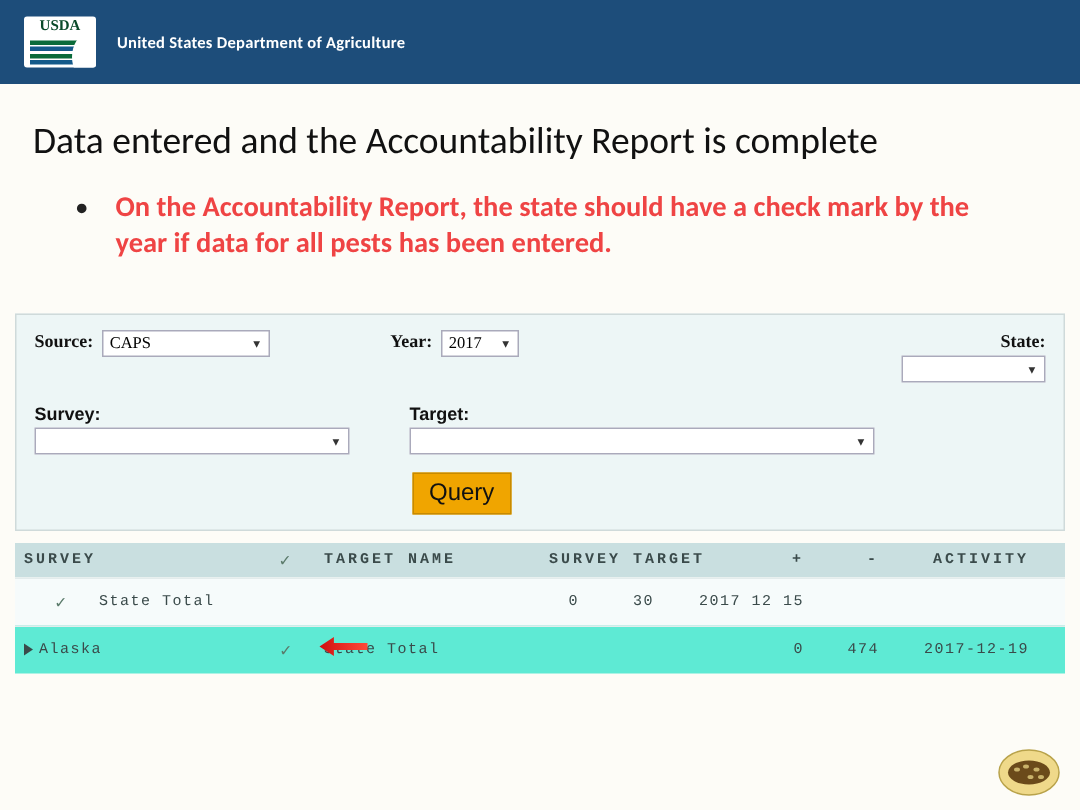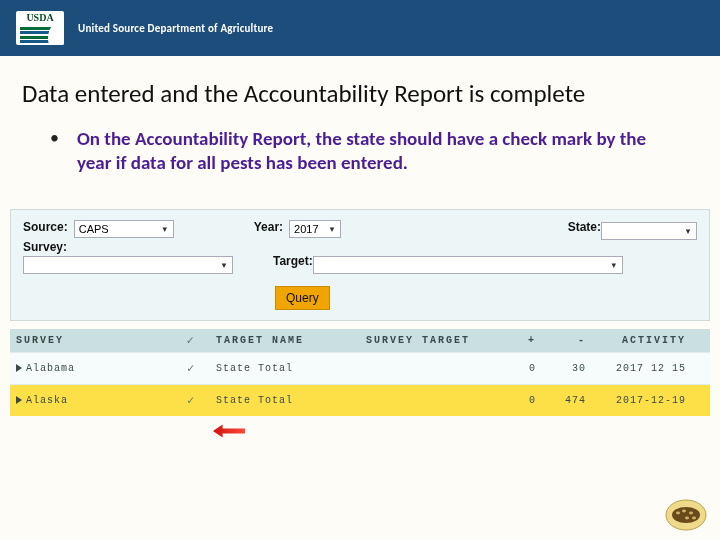--- a/index.html
+++ b/index.html
@@ -74,61 +74,63 @@
   }
   .bullet-dot {
     font-size: 18px;
     line-height: 22px;
     margin-right: 18px;
     color: #222;
   }
   .bullet-text {
     font-size: 19px;
     font-weight: bold;
-    color: #4c1d95;
+    color: #ef4444;
     line-height: 1.25;
   }
   .form-panel {
     background: #edf6f6;
     border: 1px solid #cfdada;
     margin: 34px 10px 0 10px;
     padding: 10px 12px 4px 12px;
     font-family: Arial, Helvetica, sans-serif;
   }
   .form-row1 {
     display: flex;
     align-items: flex-start;
     font-size: 12px;
+    font-family: Liberation Serif, serif;
   }
   .lbl { font-weight: bold; color:#111; font-size:12px; }
   .sel {
     display: inline-flex;
     align-items: center;
     justify-content: space-between;
     background:#fff;
     border:1px solid #aab;
     height:18px;
     font-size:11px;
     padding: 0 2px 0 4px;
   }
   .sel .caret {
     width:12px;height:12px;
     display:flex;align-items:center;justify-content:center;
     font-size:9px;color:#333;
   }
   .form-row2 {
     display:flex;
+    margin-top:14px;
     font-size:12px;
-    align-items:flex-end;
+    align-items:flex-start;
   }
   .query-btn {
     background:#f0a500;
     color:#111;
     border:1px solid #c78a00;
-    font-size:12px;
+    font-size:16px;
     padding:4px 10px;
     margin: 12px 0 6px 252px;
     display:inline-block;
   }
   .results {
     margin: 8px 10px 0 10px;
     font-family: "Courier New", monospace;
     font-size:10px;
     color:#3a4a4a;
   }
@@ -137,21 +139,21 @@
     display:flex;
     padding:4px 6px;
     letter-spacing:2px;
     font-weight:bold;
     align-items:center;
   }
   .res-row {
     display:flex;
     padding:8px 6px;
     border-top:1px solid #e3ecec;
-    background:#fde047;
+    background:#5eead4;
     align-items:center;
     letter-spacing:1px;
   }
   .res-row:nth-child(even){background:#f6fbfb;}
   .c-state{width:150px;display:flex;align-items:center;gap:4px;}
   .c-chk{width:50px;text-align:center;}
   .c-name{width:150px;}
   .c-target{width:130px;}
   .c-plus{width:40px;text-align:right;}
   .c-minus{width:50px;text-align:right;}
@@ -183,64 +185,64 @@
   <div class="usda-logo">
     <div class="text">USDA</div>
     <div class="bars">
         <div></div>
         <div></div>
         <div></div>
         <div></div>
       </div>
     <div class="curve"></div>
   </div>
-  <div class="dept-text">United Source Department of Agriculture</div>
+  <div class="dept-text">United States Department of Agriculture</div>
 </div>
 
 <div class="title">Data entered and the Accountability Report is complete</div>
 
 <div class="bullet-row">
   <div class="bullet-dot">•</div>
   <div class="bullet-text">On the Accountability Report, the state should have a check mark by the year if data for all pests has been entered.</div>
 </div>
 
 <div class="form-panel">
   <div class="form-row1">
     <span class="lbl">Source:</span>
     <span style="width:6px"></span>
-    <span class="sel" style="width:100px">
+    <span class="sel" style="width:112px">
       <span>CAPS</span>
       <span class="caret">▾</span>
     </span>
     <span style="width:80px"></span>
     <span class="lbl">Year:</span>
     <span style="width:6px"></span>
     <span class="sel" style="width:52px">
       <span>2017</span>
       <span class="caret">▾</span>
     </span>
     <span style="flex:1"></span>
-    <div style="display:flex;flex-direction:row;align-items:flex-start;">
+    <div style="display:flex;flex-direction:column;align-items:flex-end;">
       <span class="lbl">State:</span>
       <span class="sel" style="width:96px;margin-top:2px">
         <span></span>
         <span class="caret">▾</span>
       </span>
     </div>
   </div>
   <div class="form-row2">
     <div style="display:flex;flex-direction:column;">
       <span class="lbl">Survey:</span>
       <span class="sel" style="width:210px;margin-top:2px">
         <span></span>
         <span class="caret">▾</span>
       </span>
     </div>
     <div style="width:40px"></div>
-    <div style="display:flex;flex-direction:row;">
+    <div style="display:flex;flex-direction:column;">
       <span class="lbl">Target:</span>
       <span class="sel" style="width:310px;margin-top:2px">
         <span></span>
         <span class="caret">▾</span>
       </span>
     </div>
   </div>
   <div>
     <span class="query-btn">Query</span>
   </div>
@@ -250,24 +252,20 @@
   <div class="res-head">
     <div class="c-state">SURVEY</div>
     <div class="c-chk check">✓</div>
     <div class="c-name">TARGET NAME</div>
     <div class="c-target">SURVEY TARGET</div>
     <div class="c-plus">+</div>
     <div class="c-minus">-</div>
     <div class="c-act">ACTIVITY</div>
   </div>
   <div class="res-row">
-    <div class="c-state">
-        <span class="tri"></span>
-        <span>Alabama</span>
-      </div>
     <div class="c-chk check">✓</div>
     <div class="c-name">State Total</div>
     <div class="c-target"></div>
     <div class="c-plus">0</div>
     <div class="c-minus">30</div>
     <div class="c-act">2017 12 15</div>
   </div>
   <div class="res-row">
     <div class="c-state">
         <span class="tri"></span>

